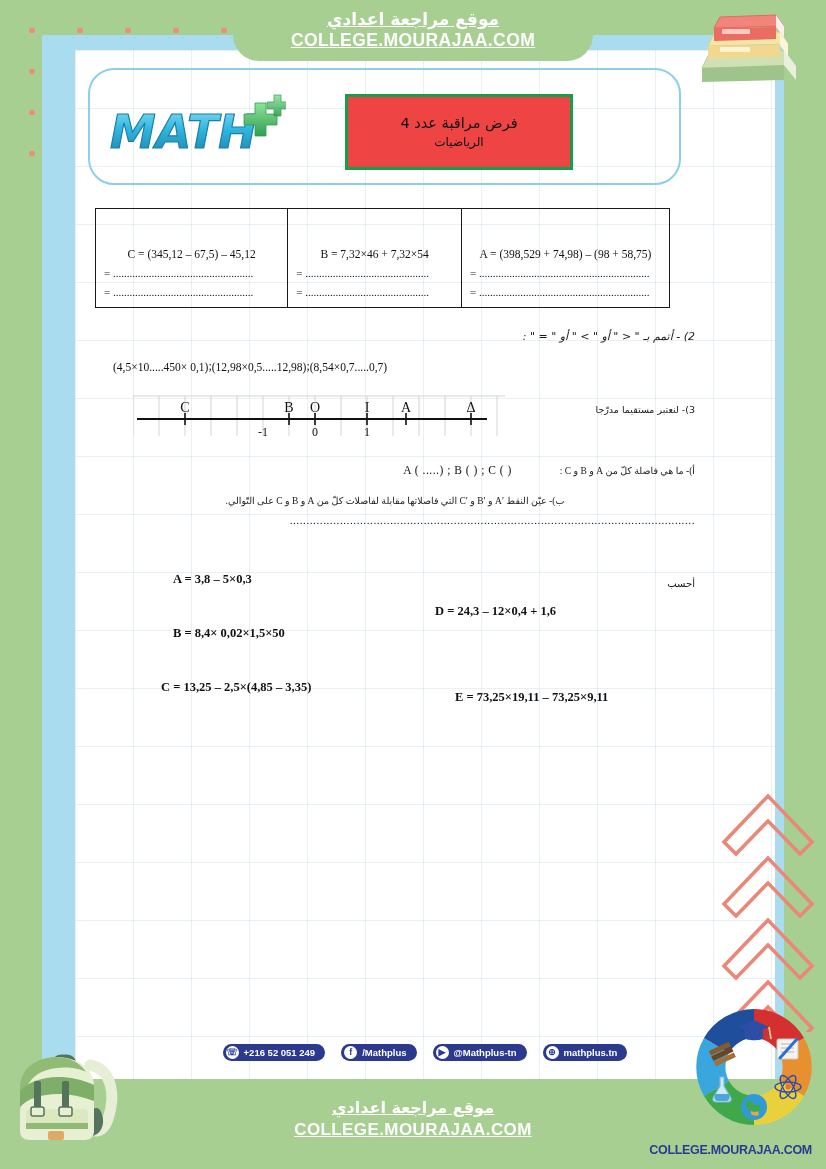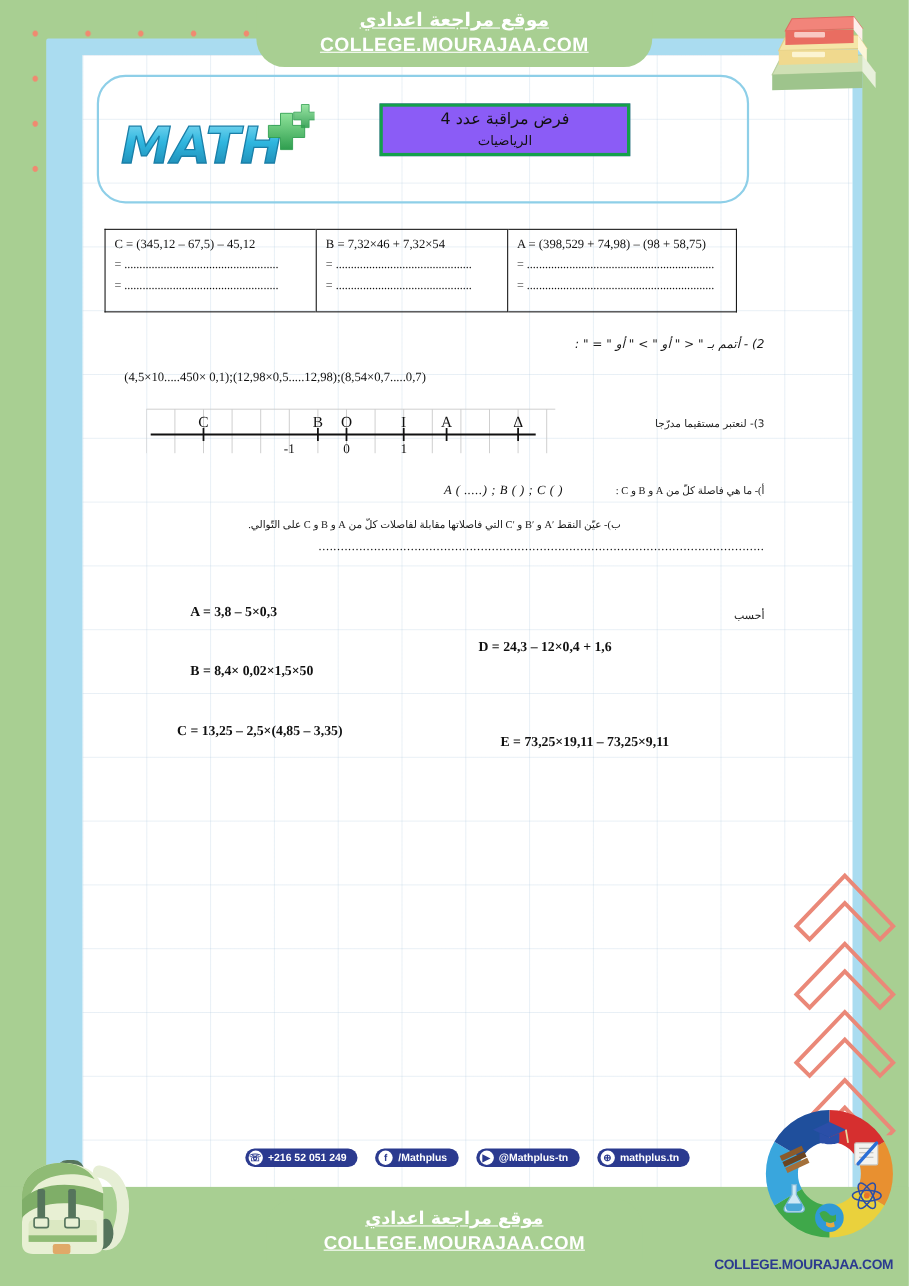--- a/index.html
+++ b/index.html
@@ -112,23 +112,23 @@
     box-sizing: border-box;
   }
   .math-logo {
     position: absolute;
     left: 104px; top: 84px;
     width: 182px; height: 86px;
   }
   .title-box {
     position: absolute;
     left: 345px; top: 94px;
-    width: 228px; height: 48px;
+    width: 228px; height: 76px;
     border: 3px solid #14a04a;
-    background: #8b5cf6;
+    background: #ef4444;
     box-sizing: border-box;
     display: flex;
     flex-direction: column;
     align-items: center;
     justify-content: center;
     direction: rtl;
   }
   .title-line1 {
     font-family: "DejaVu Sans", sans-serif;
     font-size: 14.5px;
@@ -186,23 +186,24 @@
   .expr-table td {
     border-left: 1.5px solid #1a1a1a;
     padding: 7px 8px 9px 8px;
     vertical-align: top;
     height: 58px;
   }
   .expr-table td:first-child { border-left: none; }
   .expr-eq {
     font-family: "Liberation Serif", serif;
     font-size: 11.5px;
-    text-align: left;
+    text-align: center;
     color: #111;
     white-space: nowrap;
+    margin-top: 32px;
   }
   .dotline {
     font-family: "Liberation Serif", serif;
     font-size: 11px;
     color: #111;
     margin-top: 7px;
     white-space: nowrap;
     overflow: hidden;
   }
 
@@ -245,21 +246,20 @@
     flex-direction: row-reverse;
     align-items: baseline;
     justify-content: flex-start;
     gap: 48px;
   }
   .subq-ans {
     font-family: "Liberation Serif", serif;
     font-size: 11.5px;
     color: #111;
     letter-spacing: 0.5px;
-    font-style: italic;
   }
   .longdots {
     margin-top: 8px;
     font-family: "Liberation Serif", serif;
     font-size: 11px;
     color: #111;
     letter-spacing: 0.6px;
     overflow: hidden;
     white-space: nowrap;
     text-align: right;

